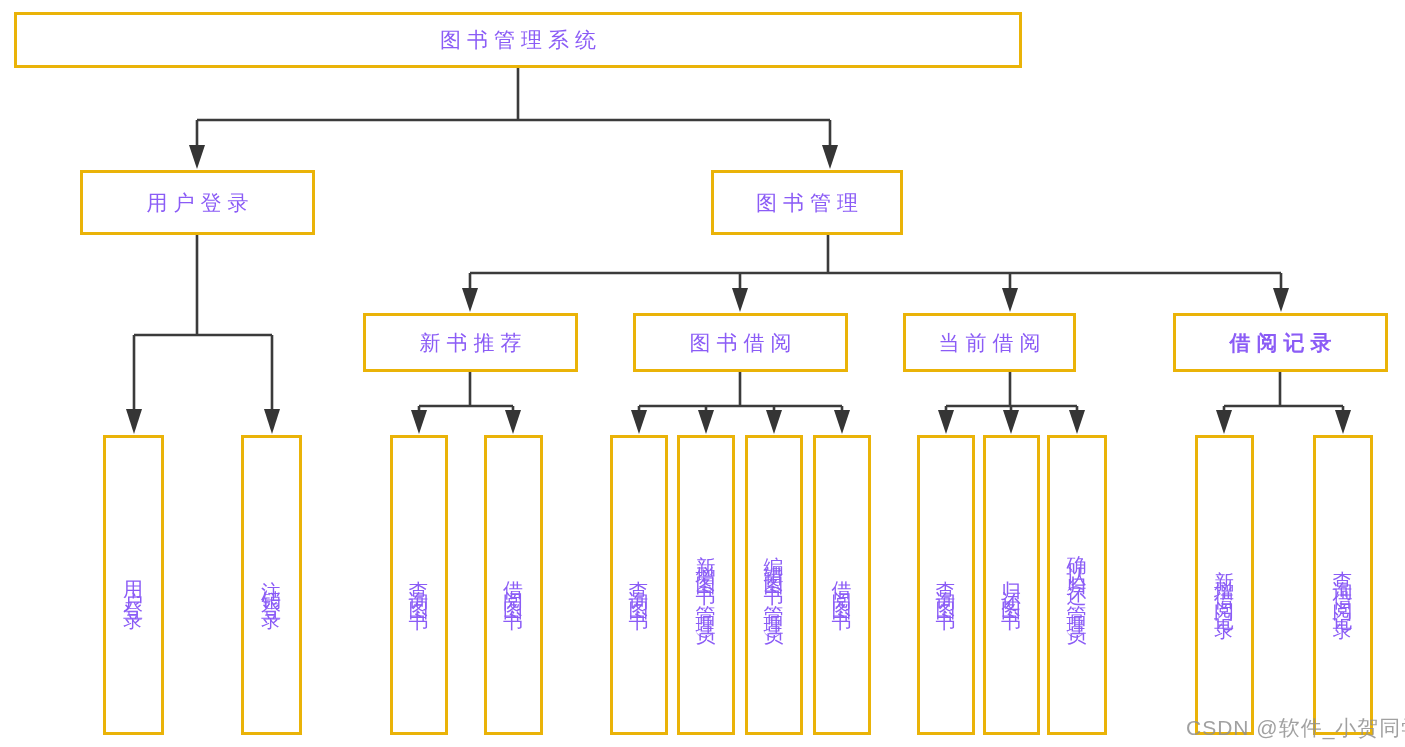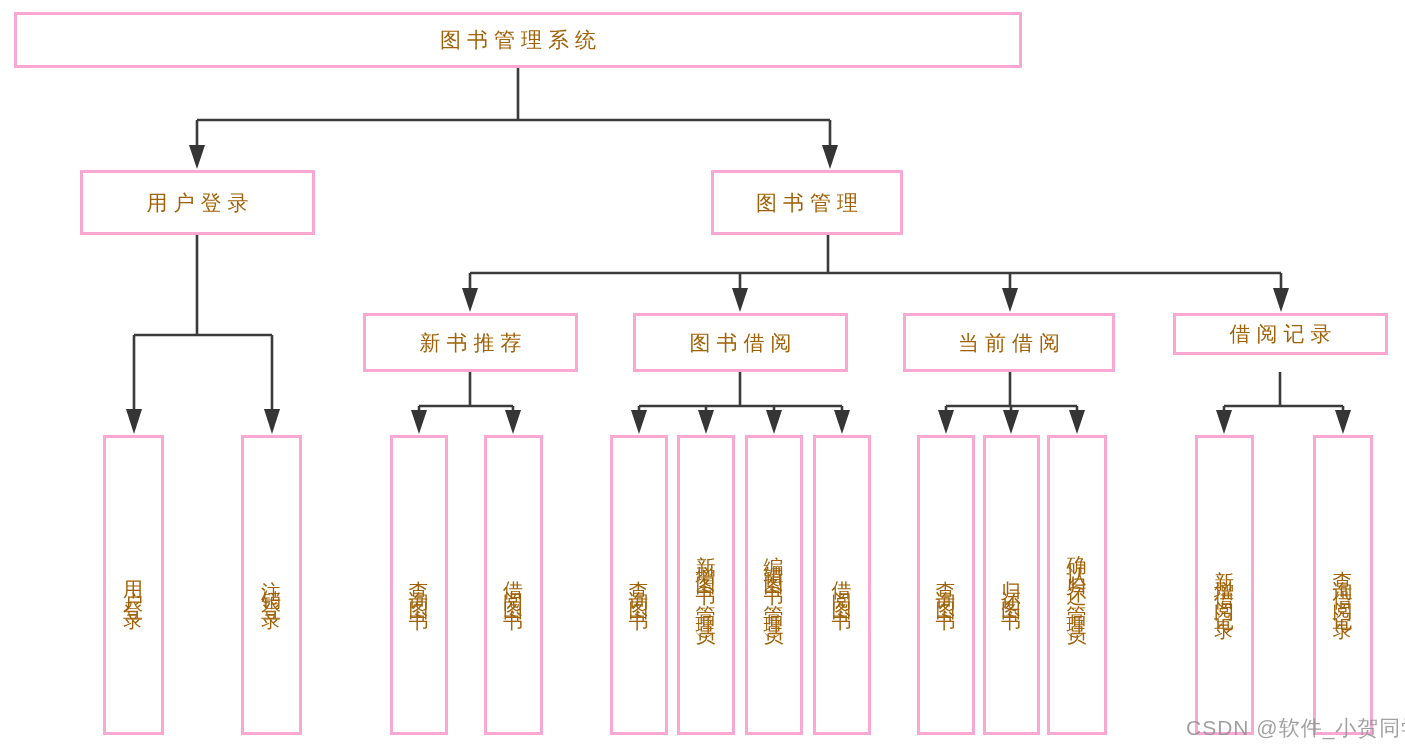--- a/index.html
+++ b/index.html
@@ -18,26 +18,26 @@
   #connectors {
     position: absolute;
     left: 0;
     top: 0;
     z-index: 0;
   }
   .box {
     position: absolute;
     box-sizing: border-box;
     background: #ffffff;
-    border: 3px solid #f9a8d4;
+    border: 3px solid #eab308;
     display: flex;
     align-items: center;
     justify-content: center;
     z-index: 1;
-    color: #a16207;
+    color: #8b5cf6;
   }
   .hnode {
     font-size: 21px;
     letter-spacing: 6px;
     text-indent: 6px; 
     white-space: nowrap;
   }
   .vnode {
     font-size: 20px;
   }
@@ -104,22 +104,22 @@
     </g>
   </svg>
 
   <div class="box hnode" style="left:14px; top:12px; width:1008px; height:56px;">图书管理系统</div>
 
   <div class="box hnode" style="left:80px; top:170px; width:235px; height:65px;">用户登录</div>
   <div class="box hnode" style="left:711px; top:170px; width:192px; height:65px;">图书管理</div>
 
   <div class="box hnode" style="left:363px; top:313px; width:215px; height:59px;">新书推荐</div>
   <div class="box hnode" style="left:633px; top:313px; width:215px; height:59px;">图书借阅</div>
-  <div class="box hnode" style="left:903px; top:313px; width:212px; height:59px;">当前借阅</div>
-  <div class="box hnode" style="left:1173px; top:313px; width:215px; height:42px;">借阅记录</div>
+  <div class="box hnode" style="left:903px; top:313px; width:173px; height:59px;">当前借阅</div>
+  <div class="box hnode" style="left:1173px; top:313px; width:215px; height:59px;font-weight:bold;">借阅记录</div>
 
   <div class="box vnode" style="left:103px; top:435px; width:61px; height:300px;">
     <span>用户登录</span>
   </div>
   <div class="box vnode" style="left:241px; top:435px; width:61px; height:300px;">
     <span>注销登录</span>
   </div>
 
   <div class="box vnode" style="left:390px; top:435px; width:58px; height:300px;">
     <span>查询图书</span>

